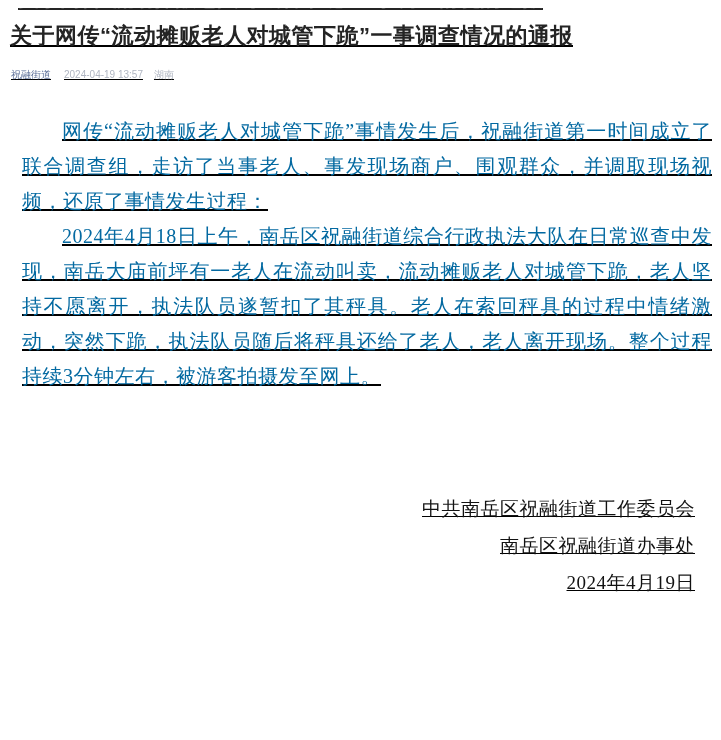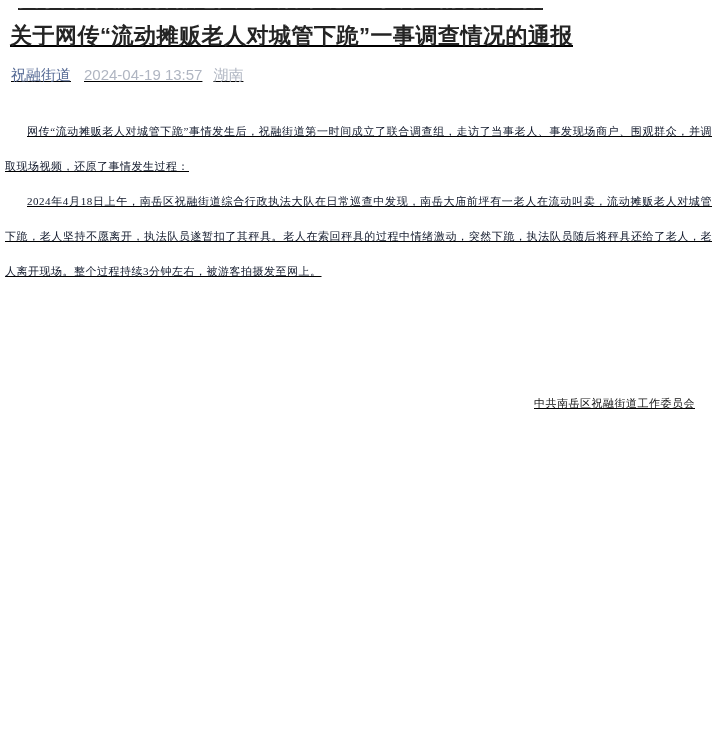--- a/index.html
+++ b/index.html
@@ -35,49 +35,49 @@
     font-family: "Liberation Sans", sans-serif;
     font-size: 22px;
     line-height: 1.42;
     font-weight: 700;
     color: #242424;
     letter-spacing: 0.5px;
   }
   .meta {
     margin: 13px 10px 0 11px;
     font-family: "Liberation Sans", sans-serif;
-    font-size: 15px;
+    font-size: 10px;
     line-height: 21px;
     white-space: nowrap;
   }
   .meta .author { color: #576b95; margin-right: 13px; cursor: pointer; }
   .meta .datetime { color: #b0b6c2; margin-right: 11px; }
   .meta .location { color: #b0b6c2; }
   .article-body {
     margin-top: 29px;
-    padding: 0 9px 0 5px;
-    font-size: 11px;
+    padding: 0 9px 0 22px;
+    font-size: 20px;
     line-height: 35px;
-    color: #0f172a;
+    color: #0369a1;
     letter-spacing: 0.5px;
   }
   .article-body p {
     margin: 0;
     text-indent: 2em;
     text-align: justify;
   }
   .sig-wrap {
     display: flex;
     justify-content: flex-end;
     padding-right: 26px;
     margin-top: 96px;
   }
   .sig {
     text-align: right;
-    font-size: 11px;
+    font-size: 19px;
     line-height: 37px;
     color: #121212;
     letter-spacing: 0.5px;
   }
 </style>
 </head>
 <body>
 
 <div class="page">
 
@@ -92,16 +92,18 @@
   </div>
 
   <div class="article-body">
     <p>网传“流动摊贩老人对城管下跪”事情发生后，祝融街道第一时间成立了联合调查组，走访了当事老人、事发现场商户、围观群众，并调取现场视频，还原了事情发生过程：</p>
     <p>2024年4月18日上午，南岳区祝融街道综合行政执法大队在日常巡查中发现，南岳大庙前坪有一老人在流动叫卖，流动摊贩老人对城管下跪，老人坚持不愿离开，执法队员遂暂扣了其秤具。老人在索回秤具的过程中情绪激动，突然下跪，执法队员随后将秤具还给了老人，老人离开现场。整个过程持续3分钟左右，被游客拍摄发至网上。</p>
   </div>
 
   <div class="sig-wrap">
     <div class="sig">
       <div>中共南岳区祝融街道工作委员会</div>
+      <div>南岳区祝融街道办事处</div>
+      <div>2024年4月19日</div>
     </div>
   </div>
 
 </div>
 
 </body></html>

